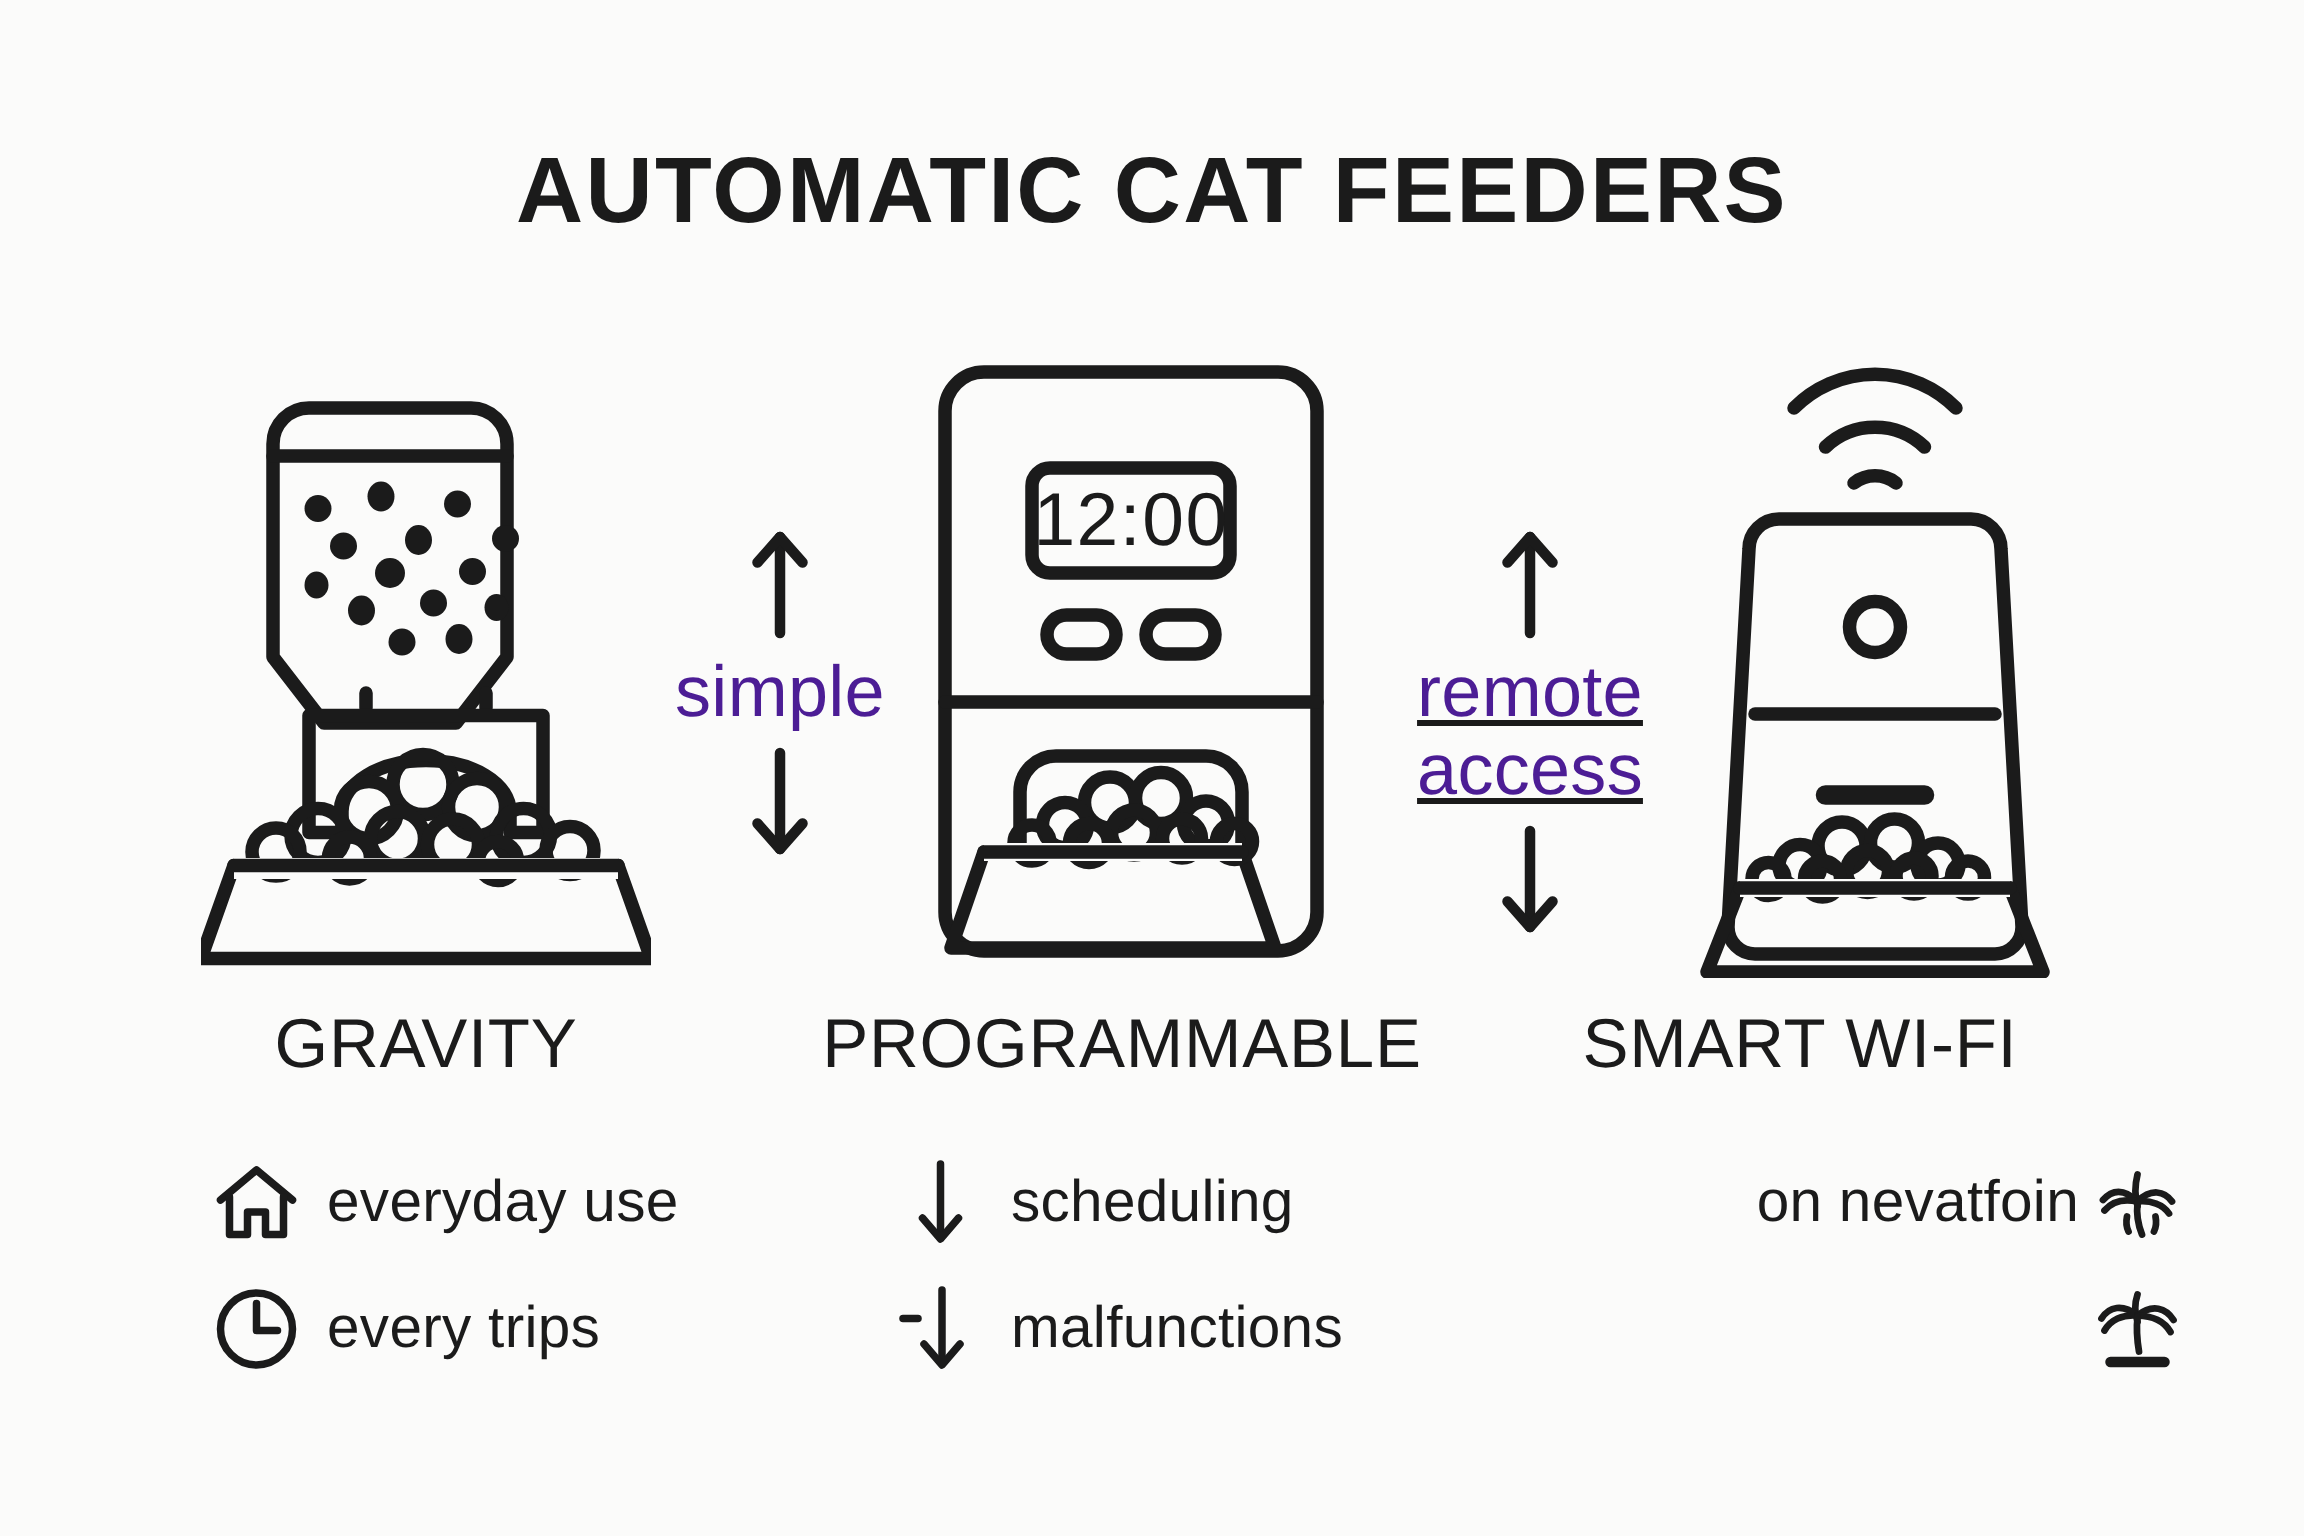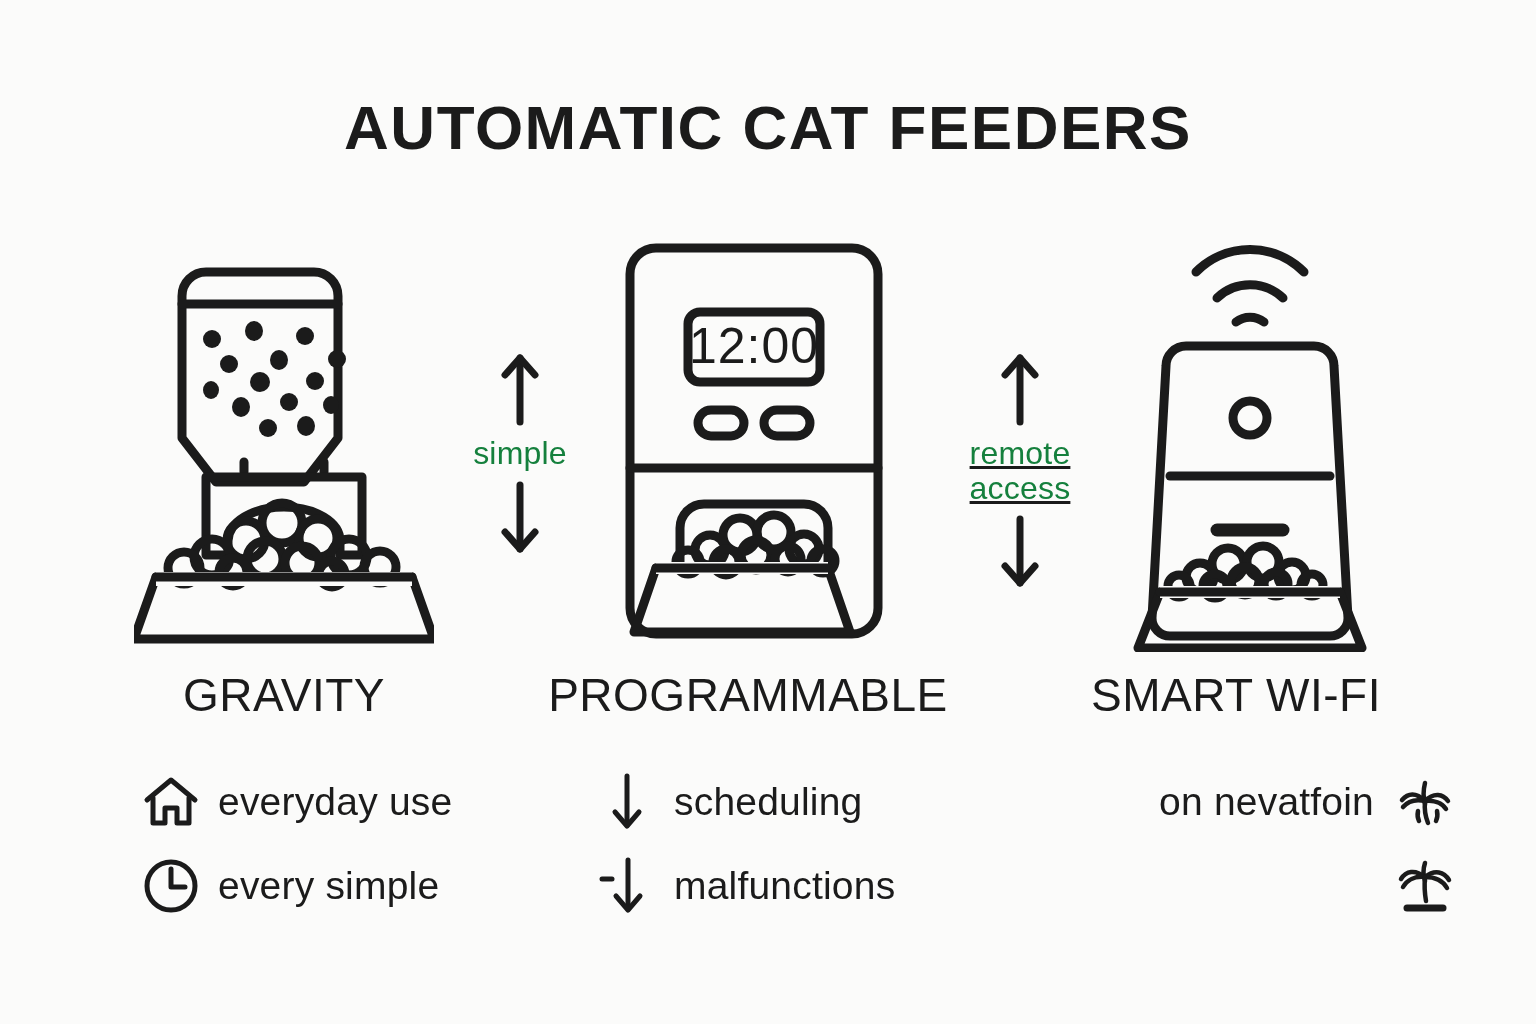--- a/index.html
+++ b/index.html
@@ -55,43 +55,43 @@
   
   .connector {
     position: absolute;
     top: 350px;
     width: 200px;
     text-align: center;
   }
   .connector-1 { left: 420px; }
   .connector-2 { left: 920px; text-decoration: underline; }
   .connector .conn-label {
-    font-size: 32px;
+    font-size: 48px;
     line-height: 1.08;
-    color: #15803d;
+    color: #4c1d95;
     letter-spacing: 0.2px;
   }
   .connector .arrow-up { margin-bottom: 10px; }
   .connector .arrow-dn { margin-top: 10px; }
   .connector svg { display: block; margin: 0 auto; }
 
   
   .heading {
     position: absolute;
     top: 668px;
     width: 440px;
     text-align: center;
     font-size: 46px;
     letter-spacing: 0.5px;
     color: #1b1b1b;
     white-space: nowrap;
   }
   .heading-1 { left: 64px; }
   .heading-2 { left: 528px; }
-  .heading-3 { left: 1016px; }
+  .heading-3 { left: 980px; }
 
   
   .bullets {
     position: absolute;
     top: 760px;
     width: 440px;
   }
   .bullets-1 { left: 140px; }
   .bullets-2 { left: 596px; }
   .bullets-3 { left: 1016px; }
@@ -113,21 +113,21 @@
     justify-content: center;
   }
   .bullet-text {
     font-size: 39px;
     color: #1b1b1b;
     letter-spacing: 0.2px;
     white-space: nowrap;
   }
   .bullets-1 .bullet-text,
   .bullets-2 .bullet-text { margin-left: 16px; }
-  .bullets-3 .bullet-text { margin-right: 20px; }
+  .bullets-3 .bullet-text { margin-right: 8px; }
 </style>
 </head>
 <body>
 
 <div class="page">
 
   <div class="title">AUTOMATIC CAT FEEDERS</div>
 
   <div class="col col-1">
     <svg class="illus" viewBox="0 0 300 420">
@@ -305,21 +305,21 @@
     </div>
     <div class="bullet-row">
       <span class="bullet-icon">
         <svg width="56" height="56" viewBox="0 0 56 56">
           <g fill="none" stroke="#1b1b1b" stroke-width="5" stroke-linecap="round" stroke-linejoin="round">
             <circle cx="28" cy="28" r="24"></circle>
             <path d="M28 11 V29 h14"></path>
           </g>
         </svg>
       </span>
-      <span class="bullet-text">every simple</span>
+      <span class="bullet-text">every trips</span>
     </div>
   </div>
 
   <div class="bullets bullets-2">
     <div class="bullet-row">
       <span class="bullet-icon">
         <svg width="44" height="62" viewBox="0 0 44 62">
           <g fill="none" stroke="#1b1b1b" stroke-width="5" stroke-linecap="round" stroke-linejoin="round">
             <path d="M22 5 V54"></path>
               <path d="M10 41 L22 55 L34 41"></path>

